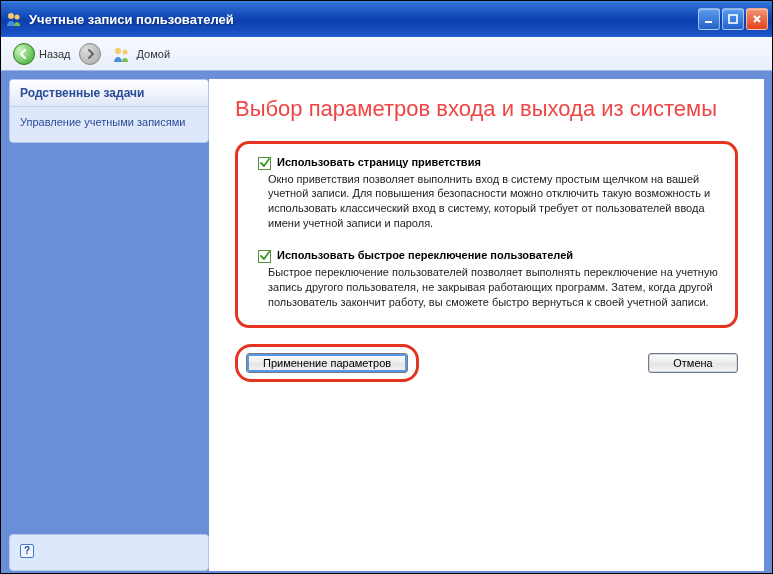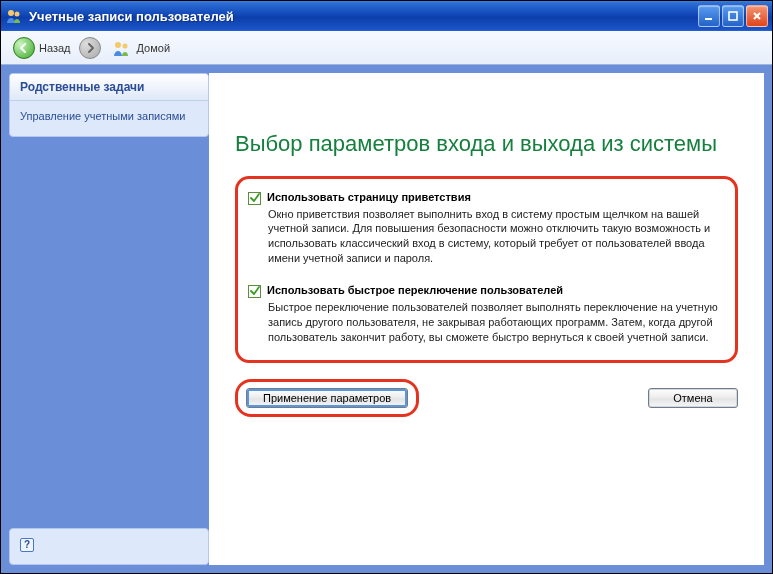--- a/index.html
+++ b/index.html
@@ -7,21 +7,21 @@
   font-family: Tahoma, Arial, sans-serif;
   font-size: 11px;
   background: #fff;
   width: 773px;
   height: 574px;
   border: 1px solid #000;
   overflow: hidden;
 }
 .titlebar {
   background: linear-gradient(to bottom, #3a84e8 0%, #2e6fd4 6%, #1148b8 45%, #0d3fac 55%, #1a54c7 95%, #2766d8 100%);
-  height: 30px;
+  height: 36px;
   display: flex;
   align-items: center;
   padding: 0 4px;
   color: #fff;
   font-size: 13px;
   font-weight: bold;
 }
 .titlebar .app-icon {
   width: 18px; height: 18px;
   margin-right: 6px;
@@ -97,36 +97,35 @@
   flex-shrink:0; margin-top:1px;
 }
 
 .content {
   flex: 1;
   background: #fff;
   padding: 16px 26px 20px 26px;
   overflow: hidden;
 }
 .page-heading {
-  color: #15803d;
+  color: #ef4444;
   font-size: 22px;
   font-weight: normal;
   line-height: 1.25;
   margin-bottom: 18px;
-  margin-top: 41px;
 }
 .highlight-box {
   border: 3px solid #e4341f;
   border-radius: 14px;
   padding: 12px 16px 16px 10px;
   margin-bottom: 16px;
 }
 .opt { margin-bottom: 18px; }
 .opt:last-child { margin-bottom: 0; }
-.opt-head { display: flex; align-items: flex-start; gap: 6px; }
+.opt-head { display: flex; align-items: flex-start; gap: 6px; margin-left: 10px; }
 .chk {
   width: 13px; height: 13px;
   border: 1px solid #5a8e3c;
   background: #fff;
   display:inline-flex;align-items:center;justify-content:center;
   flex-shrink:0; margin-top:1px;
 }
 .chk svg { width: 10px; height: 10px; }
 .opt-title { font-weight: bold; font-size: 11px; }
 .opt-desc {

